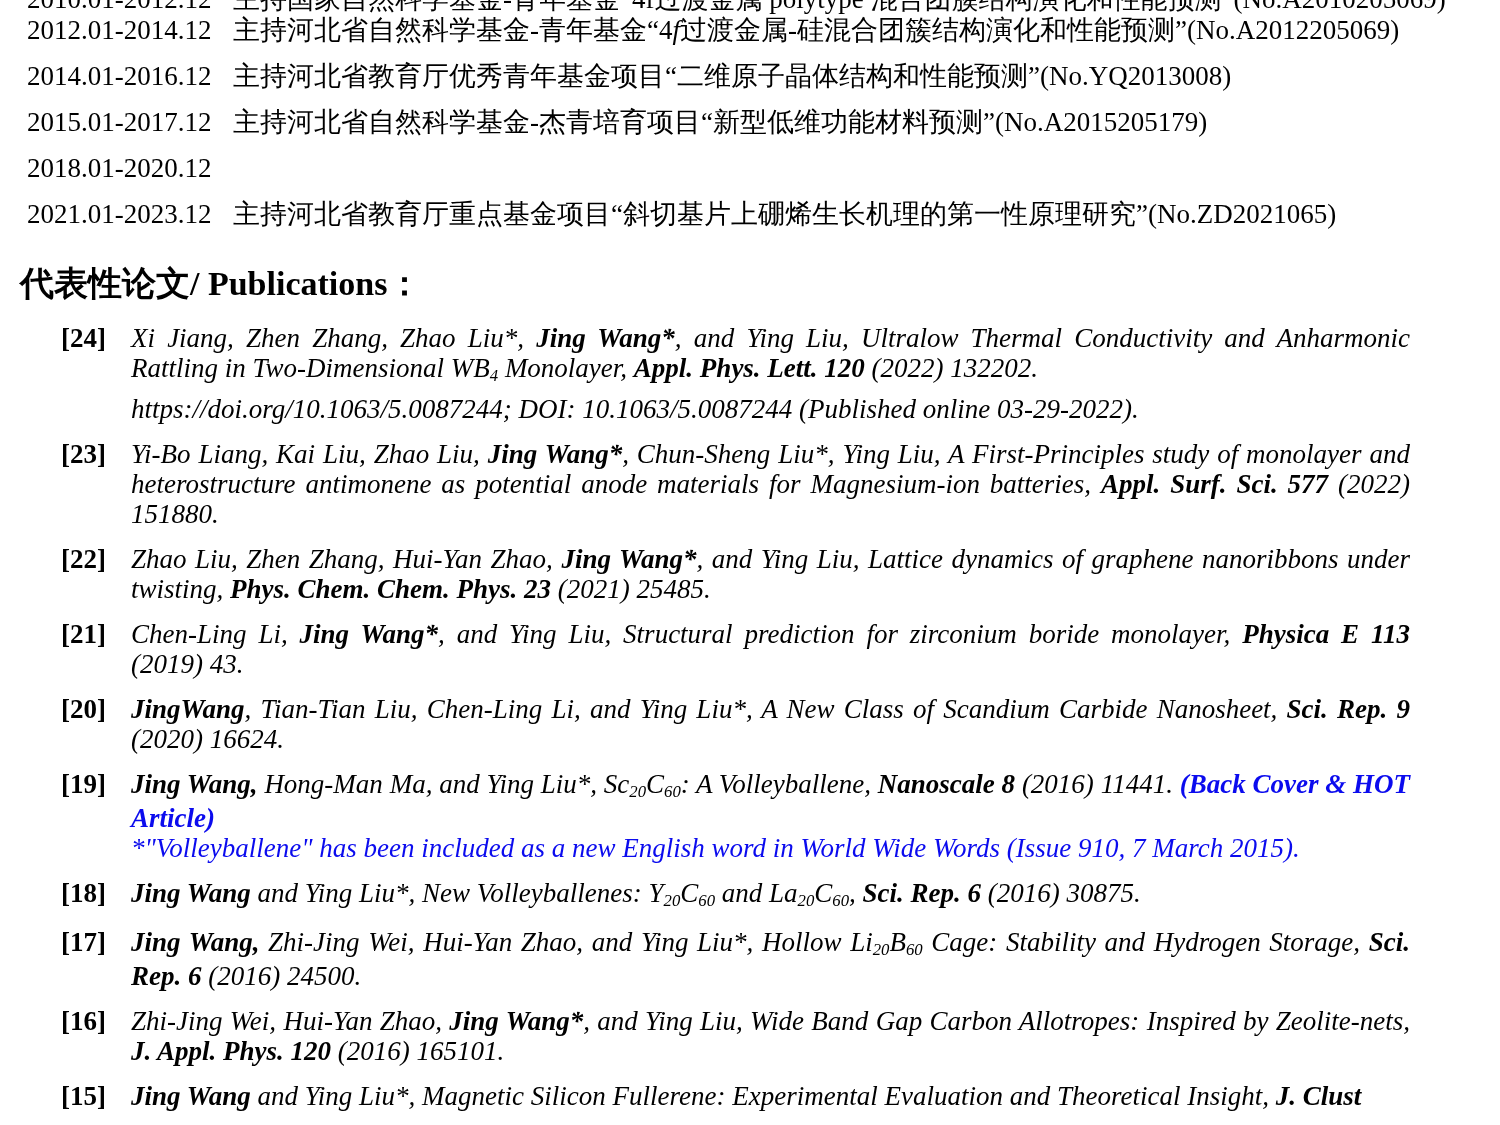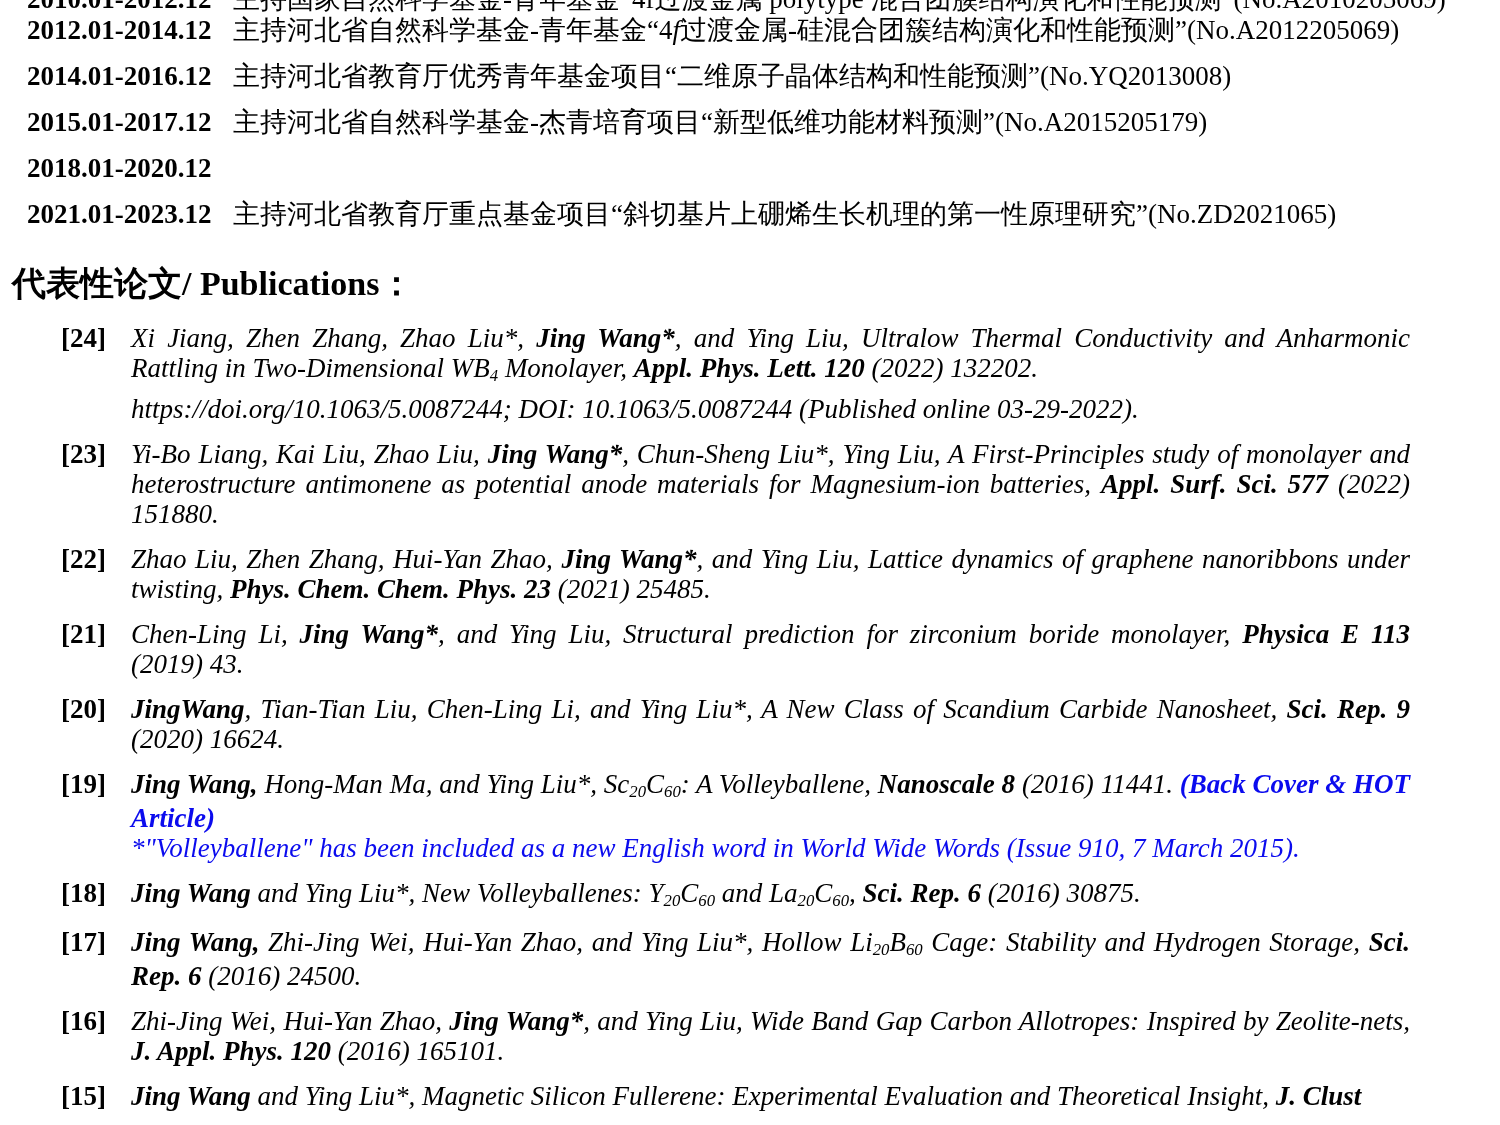--- a/index.html
+++ b/index.html
@@ -6,25 +6,25 @@
   body {
     width:1500px; height:1125px; overflow:hidden;
     background:#ffffff; color:#000000;
     font-family:"Liberation Serif","DejaVu Serif",serif;
     font-size:27px; line-height:30px;
   }
   .clip-row { height:15px; overflow:hidden; }
   .clip-row .clip-inner { margin-top:-16px; display:flex; padding-left:27px; }
   .grants { }
   .grant-row { display:flex; padding-left:27px; margin-bottom:16px; }
-  .grant-date { width:206px; flex:none; font-weight:bold; white-space:nowrap; }
+  .grant-date { width:206px; flex:none; font-weight:normal; white-space:nowrap; }
   .grant-desc { flex:1; white-space:nowrap; }
   .pub-heading {
     font-size:34px; line-height:42px; font-weight:bold;
-    padding-left:12px; margin-top:34px; margin-bottom:18px;
+    padding-left:20px; margin-top:34px; margin-bottom:18px;
   }
   .pubs { }
   .pub-entry { display:flex; padding-left:26px; padding-right:90px; margin-bottom:15px;margin-left:35px; }
   .pub-num { width:70px; flex:none; font-weight:bold; }
   .pub-body { flex:1; text-align:justify; }
   .pub-para { margin:0;font-style:italic; }
   .pub-para.gap { margin-top:7px; }
   .b { font-weight:bold; }
   .i { font-style:italic; }
   .blue { color:#0b0bee; }

